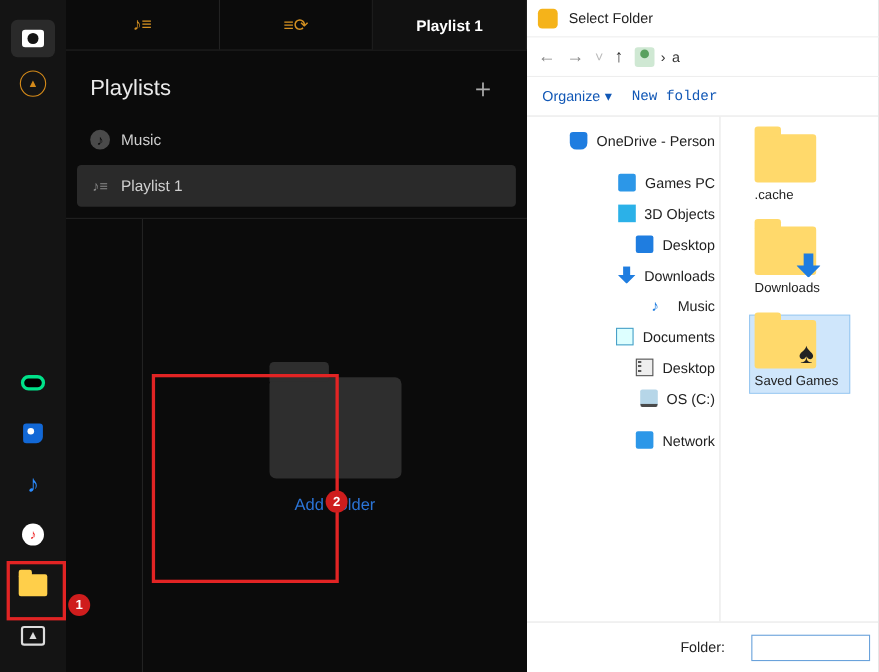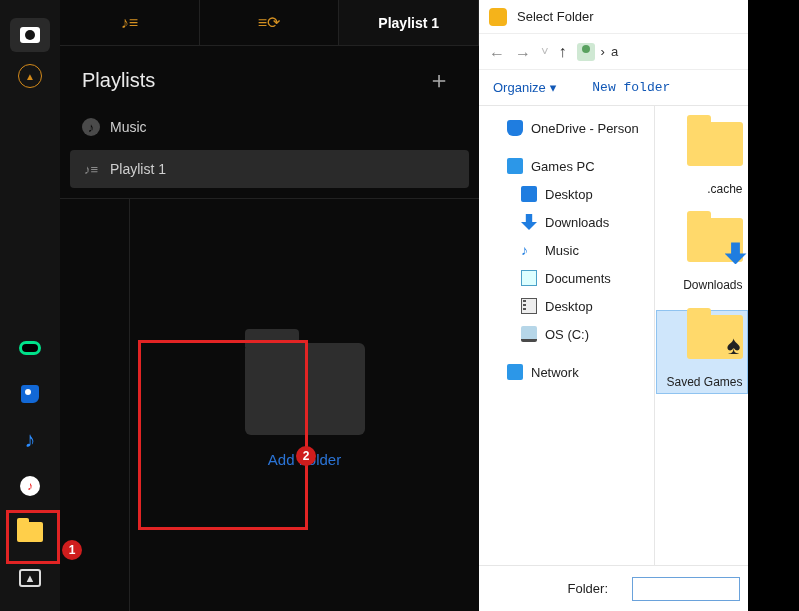--- a/index.html
+++ b/index.html
@@ -50,54 +50,54 @@
 .lower-grid { position:absolute; left:0; top:0; width:100%; height:100%; display:flex; }
 .cell-l { width:70px; border-right:1px solid #222; }
 .cell-r { flex:1; display:flex; flex-direction:column; align-items:center; justify-content:center; gap:16px; }
 .bigfolder { width:120px; height:92px; background:#2e2e2e; border-radius:6px; position:relative; }
 .bigfolder::before { content:""; position:absolute; top:-14px; left:0; width:54px; height:18px; background:#2e2e2e; border-radius:4px 4px 0 0; }
 .addf-label { color:#2b74d6; font-size:15px; }
 
 .redbox2 { position:absolute; left:138px; top:340px; width:170px; height:190px; border:3px solid #e22424; z-index:20; pointer-events:none; }
 
 
-.win { width: 269px; height:611px; background:#fff; display:flex; flex-direction:column; font-size:13px; color:#222; }
+.win { width: 320px; height:611px; background:#fff; display:flex; flex-direction:column; font-size:13px; color:#222; }
 .win-title { height:34px; display:flex; align-items:center; gap:10px; padding:0 10px; border-bottom:1px solid #eee; }
 .win-title .tic { width:18px;height:18px;border-radius:4px;background:#f5b31a; }
 .win-nav { height:36px; display:flex; align-items:center; gap:10px; padding:0 10px; border-bottom:1px solid #eee; color:#888; }
 .win-nav .arrow { font-size:16px; cursor:default; }
 .win-nav .arrow.up { color:#333; cursor:pointer; }
 .win-nav .crumb { display:flex; align-items:center; gap:6px; color:#333; }
 .win-nav .crumb .ava { width:18px;height:18px;border-radius:3px;background:#cfe8d3;position:relative; }
 .win-nav .crumb .ava::after{content:"";position:absolute;top:2px;left:5px;width:8px;height:8px;border-radius:50%;background:#59a15f;}
-.win-tools { height:36px; display:flex; align-items:center; gap:36px; padding:0 14px; border-bottom:1px solid #e6e6e6; }
+.win-tools { height:36px; display:flex; align-items:center; gap:18px; padding:0 14px; border-bottom:1px solid #e6e6e6; }
 .win-tools .org { color:#1258b6; cursor:pointer; display:flex;align-items:center;gap:4px; }
 .win-tools .newf { color:#1258b6; cursor:pointer;font-family:Liberation Mono, monospace; }
 
 .win-body { flex:1; display:flex; overflow:hidden; }
 .tree { width:176px; border-right:1px solid #e6e6e6; overflow-y:auto; padding:8px 2px 8px 10px; position:relative; }
 .tree::-webkit-scrollbar{width:14px;} .tree::-webkit-scrollbar-thumb{background:#c8c8c8;border-radius:3px;} .tree::-webkit-scrollbar-button{height:14px;background:#eee;}
-.tnode { display:flex; align-items:center; gap:8px; padding:6px 2px; cursor:pointer; color:#222; }
+.tnode { display:flex; align-items:center; gap:8px; padding:6px 2px; cursor:pointer; color:#222;justify-content:flex-end; }
 .tnode.ind1 { padding-left: 18px; }
 .tnode.ind2 { padding-left: 32px; }
 .tic-s { width:16px;height:16px; flex-shrink:0; }
 .tic-cloud { background:#1f7de0;border-radius:3px 3px 6px 6px; }
 .tic-pc { background:#2c97e8; border-radius:2px; }
 .tic-cube { background:#2bb1e8; }
 .tic-desk { background:#1f7de0;border-radius:2px; }
 .tic-doc { border:1px solid #888;background:#fff; }
 .tic-dl { background:#1f7de0; clip-path:polygon(30% 0,70% 0,70% 50%,100% 50%,50% 100%,0 50%,30% 50%); }
 .tic-mus { color:#1f7de0;font-size:14px; }
 .tic-pic { border:1px solid #4aa0c8;background:#dff; }
 .tic-vid { border:1px solid #555;background:#eee;position:relative; } .tic-vid::after{content:"";position:absolute;left:1px;top:1px;bottom:1px;width:3px;background:repeating-linear-gradient(#555 0,#555 2px,#eee 2px,#eee 4px);}
 .tic-drv { background:#b6d6e8;border-radius:2px;border-bottom:3px solid #4a4a4a; }
 .tic-net { background:#2c97e8;border-radius:2px; }
 
 .files { flex:1; padding:12px 8px; display:flex; flex-direction:column; gap:14px; align-items:center; overflow:hidden; }
-.fitem { width:90px; display:flex; flex-direction:column; align-items:flex-end; gap:16px; cursor:pointer; padding:4px; }
+.fitem { width:90px; display:flex; flex-direction:column; align-items:flex-start; gap:4px; cursor:pointer; padding:4px; }
 .fitem.sel { background:#cfe6fb; outline:1px solid #8fc3f0; }
 .fldr { width:56px;height:44px;background:#ffd96b;border-radius:3px;position:relative; }
 .fldr::before{content:"";position:absolute;top:-7px;left:0;width:24px;height:9px;background:#ffd96b;border-radius:3px 3px 0 0;}
 .fldr.dl::after{content:"";position:absolute;right:-4px;bottom:-2px;width:22px;height:22px;background:#1f7de0;clip-path:polygon(30% 0,70% 0,70% 50%,100% 50%,50% 100%,0 50%,30% 50%);}
 .fldr.sg::after{content:"♠";position:absolute;right:2px;bottom:-2px;font-size:26px;color:#222;}
 .flabel{ font-size:12px; text-align:center; color:#222; line-height:1.2; }
 
 .win-foot { height:46px; border-top:1px solid #e6e6e6; display:flex; align-items:center; justify-content:flex-end; gap:24px; padding:0 8px; }
 .win-foot label { font-size:13px; color:#222; }
 .win-foot input { width:108px; height:24px; border:1px solid #6aa2db; padding:0 4px; font-size:13px; }
@@ -208,20 +208,24 @@
         <div class="tnode ind1">
             <div class="tic-s tic-cloud"></div>
             <span>OneDrive - Person</span>
           </div>
         <div style="height:10px"></div>
         <div class="tnode ind1">
             <div class="tic-s tic-pc"></div>
             <span>Games PC</span>
           </div>
         <div class="tnode ind2">
+            <div class="tic-s tic-cube"></div>
+            <span>3D Objects</span>
+          </div>
+        <div class="tnode ind2">
             <div class="tic-s tic-desk"></div>
             <span>Desktop</span>
           </div>
         <div class="tnode ind2">
             <div class="tic-s tic-dl"></div>
             <span>Downloads</span>
           </div>
         <div class="tnode ind2">
             <div class="tic-s tic-mus">♪</div>
             <span>Music</span>

